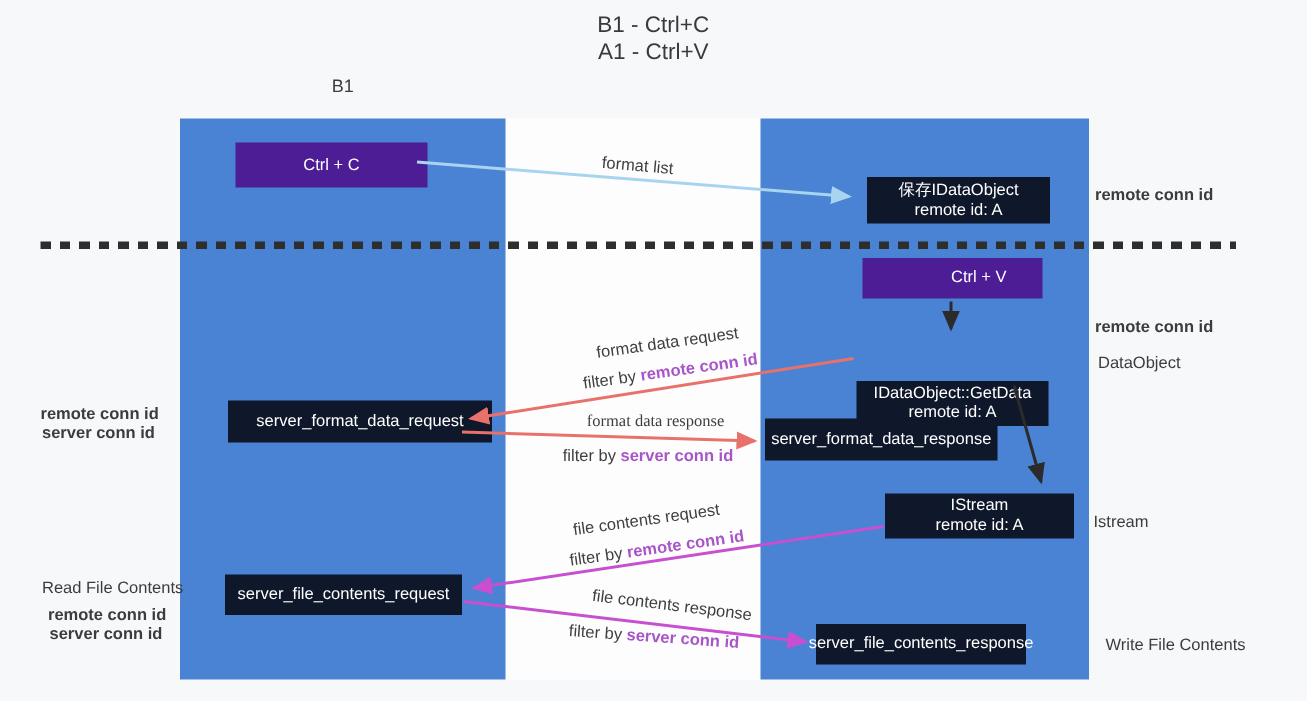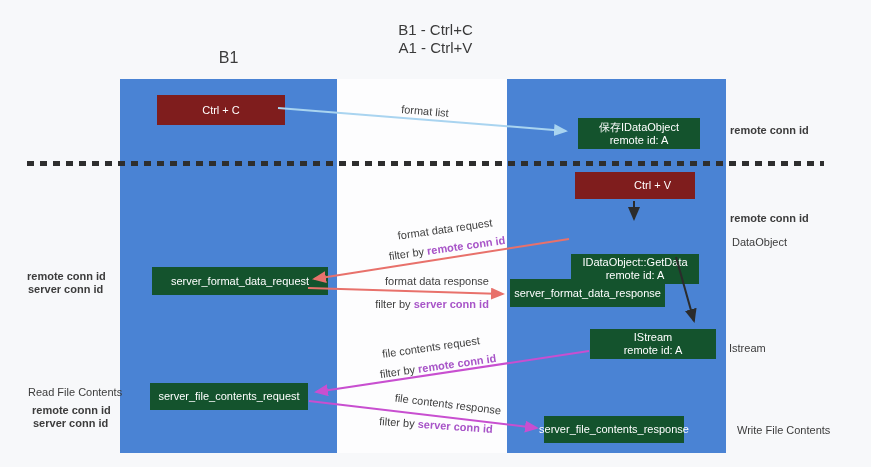--- a/index.html
+++ b/index.html
@@ -3,38 +3,38 @@
 <meta charset="utf-8">
 <style>
   * { margin:0; padding:0; box-sizing:border-box; }
   html,body { width:871px; height:467px; }
   body {
     position:relative;
     font-family:"Liberation Sans", sans-serif;
     background:#f7f8fa;
     overflow:hidden;
   }
-  .title { position:absolute; left:0; width:871px; text-align:center; color:#3a3a3a; font-size:15px;margin-top:13px; }
+  .title { position:absolute; left:0; width:871px; text-align:center; color:#3a3a3a; font-size:15px; }
   #title1 { top:8px; }
   #title2 { top:26px; }
 
-  .col-header { position:absolute; text-align:center; color:#3c3c3c; font-size:16px; line-height:13px; }
+  .col-header { position:absolute; text-align:center; color:#3c3c3c; font-size:12px; line-height:13px; }
   .gap-strip { position:absolute; left:337px; top:79px; width:170px; height:374px; background:#fdfdfe; }
   .column { position:absolute; top:79px; height:374px; background:#4a83d4; }
   #col-left  { left:120px; width:217px; }
   #col-right { left:507px; width:219px; }
 
   .box {
     position:absolute; display:flex; flex-direction:column;
     align-items:center; justify-content:center;
     color:#ffffff; text-align:center; line-height:13px;
     font-size:11px; white-space:nowrap;
   }
-  .green  { background:#7f1d1d;align-items:center; }
-  .orange { background:#14532d; }
+  .green  { background:#4c1d95;align-items:center; }
+  .orange { background:#0f172a; }
 
   .divider {
     position:absolute; left:27px; top:161px; width:797px; height:5px;
     background:repeating-linear-gradient(to right, #2e2e2e 0 7px, transparent 7px 13px);
   }
 
   .flow-label {
     position:absolute; font-size:11px; color:#3f3f3f; white-space:nowrap;
     transform-origin:center;
   }
@@ -126,21 +126,21 @@
   <line x1="309" y1="401" x2="537" y2="428" stroke="#c84fd0" stroke-width="2" marker-end="url(#ah-magenta)"></line>
 </svg>
 
 <div class="flow-label" style="left:425px; top:111px; transform:translate(-50%,-50%) rotate(5deg);">format list</div>
 
 <div class="flow-label" style="left:445px; top:229px; transform:translate(-50%,-50%) rotate(-8deg);">format data request</div>
 <div class="flow-label" style="left:447px; top:248px; transform:translate(-50%,-50%) rotate(-8deg);">
   <span>filter by </span><span class="purple">remote conn id</span>
 </div>
 
-<div class="flow-label" style="left:437px; top:281px; transform:translate(-50%,-50%);">format data response</div>
+<div class="flow-label" style="left:437px; top:281px; transform:translate(-50%,-50%);font-family:Liberation Serif, serif;">format data response</div>
 <div class="flow-label" style="left:432px; top:304px; transform:translate(-50%,-50%);">
   <span>filter by </span><span class="purple">server conn id</span>
 </div>
 
 <div class="flow-label" style="left:431px; top:347px; transform:translate(-50%,-50%) rotate(-8deg);">file contents request</div>
 <div class="flow-label" style="left:438px; top:366px; transform:translate(-50%,-50%) rotate(-8deg);">
   <span>filter by </span><span class="purple">remote conn id</span>
 </div>
 
 <div class="flow-label" style="left:448px; top:404px; transform:translate(-50%,-50%) rotate(7deg);">file contents response</div>

